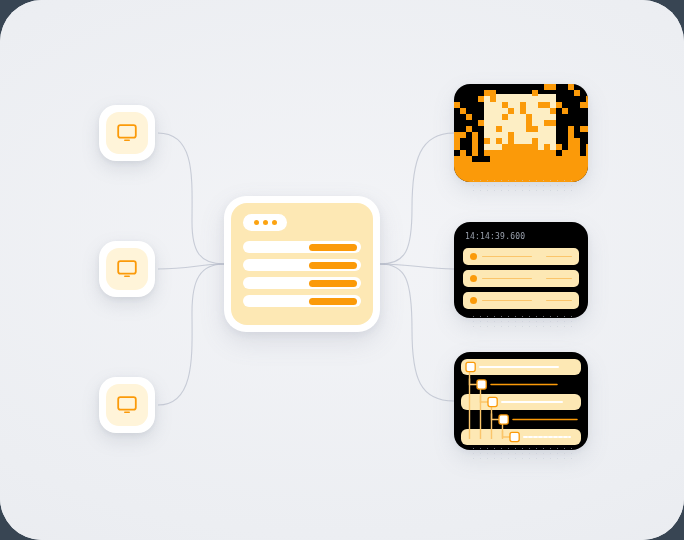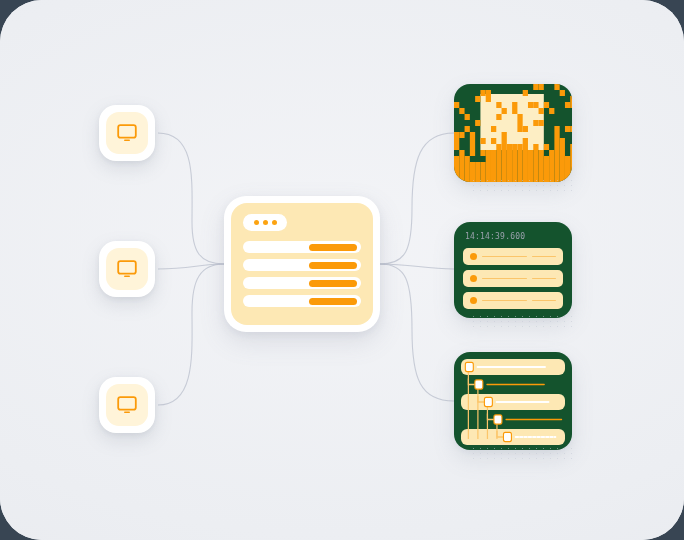--- a/index.html
+++ b/index.html
@@ -61,22 +61,22 @@
   .hub-rows{display:flex;flex-direction:column;gap:6px;}
   .hub-row{
     height:12px;border-radius:6px;background:#ffffff;
     display:flex;align-items:center;justify-content:flex-end;padding-right:4px;
     box-sizing:border-box;
   }
   .hub-bar{height:7px;border-radius:4px;background:#fb9a09;}
 
   
   .card{
-    position:absolute;left:454px;width:118px;
-    border-radius:16px;background:#14532d;
+    position:absolute;left:454px;width:134px;
+    border-radius:16px;background:#000000;
     box-shadow:0 9px 22px rgba(110,120,140,.15),0 2px 6px rgba(110,120,140,.09);
     box-sizing:border-box;overflow:hidden;
   }
   .c1{top:84px;height:98px;}
   .c2{top:222px;height:96px;padding:10px 9px;}
   .c3{top:352px;height:98px;padding:7px 7px;}
 
   
   .noise-wrap{position:relative;width:100%;height:100%;}
   .noise-canvas{position:absolute;left:0;top:0;width:100%;height:100%;}

